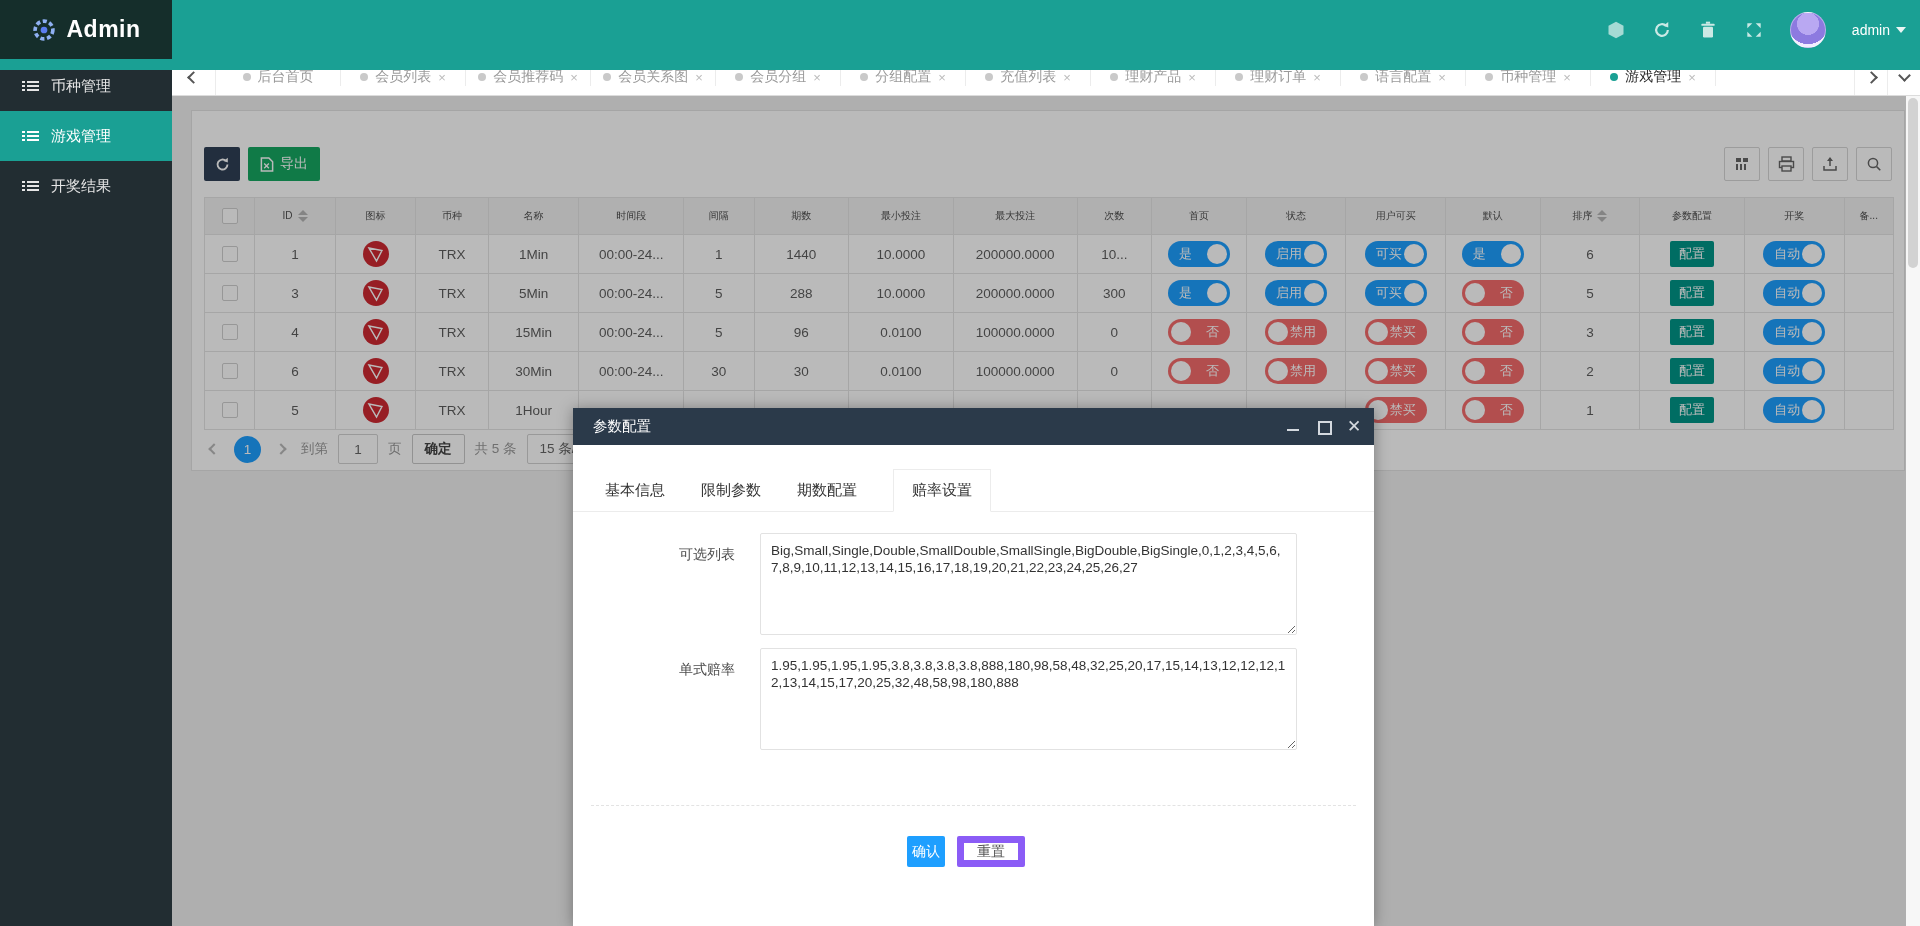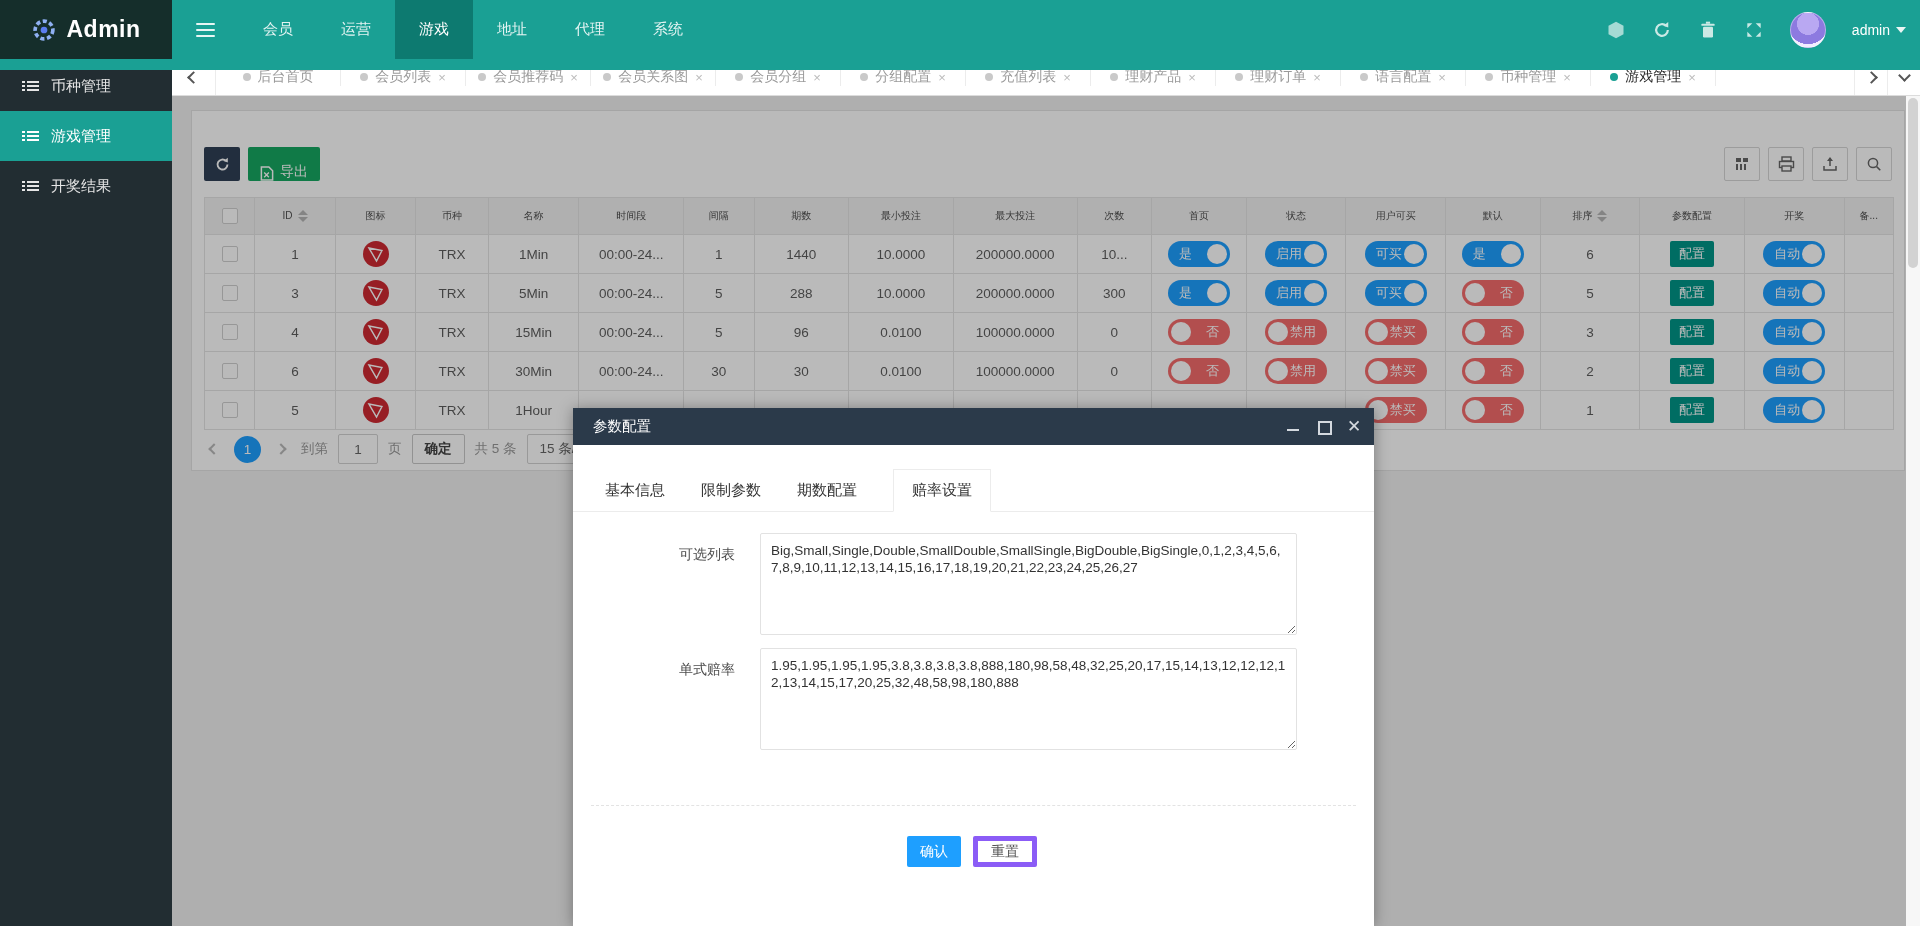--- a/index.html
+++ b/index.html
@@ -43,21 +43,21 @@
   .list-ico { width:17px; height:14px; flex:0 0 auto; }
   .list-ico i { display:block; height:2px; margin:2px 0; background:currentColor; position:relative; }
   .list-ico i::before { content:""; position:absolute; left:0; top:0; width:3px; height:2px; background:currentColor; box-shadow:0 0 0 0; }
   .list-ico i { background:linear-gradient(to right, currentColor 0 3px, transparent 3px 5px, currentColor 5px 100%); }
 
   
   .content { position:absolute; left:172px; top:96px; width:1748px; height:830px; background:#f0f0f0; }
   .card { position:absolute; left:19px; top:14px; width:1714px; height:361px; background:#fff; border:1px solid #e2e2e2; }
   .toolbar { position:absolute; left:12px; top:36px; right:12px; height:34px; display:flex; align-items:center; gap:8px; }
   .btn-refresh { width:36px; height:34px; background:#2f4056; border:none; border-radius:2px; display:flex; align-items:center; justify-content:center; cursor:pointer; }
-  .btn-export { height:34px; background:#16a862; color:#fff; border:none; border-radius:2px; font-size:14px; padding:0 12px; display:flex; align-items:flex-end; gap:6px; cursor:pointer; }
+  .btn-export { height:34px; background:#16a862; color:#fff; border:none; border-radius:2px; font-size:14px; padding:0 12px; display:flex; align-items:center; gap:6px; cursor:pointer; }
   .tool-right { margin-left:auto; display:flex; gap:8px; }
   .tool-btn { width:36px; height:34px; background:#fff; border:1px solid #d6d6d6; border-radius:2px; display:flex; align-items:center; justify-content:center; cursor:pointer; }
 
   
   table.grid { position:absolute; left:12px; top:86px; width:1690px; border-collapse:collapse; table-layout:fixed; font-size:13.5px; color:#5e5e5e; }
   table.grid th, table.grid td { border:1px solid #e4e4e4; text-align:center; overflow:hidden; white-space:nowrap; text-overflow:ellipsis; }
   table.grid th { background:#f2f2f2; height:37px; font-weight:normal; color:#4f4f4f; font-size:10px; }
   table.grid td { height:39px; background:#fff; }
   .cbx { display:inline-block; width:16px; height:16px; border:1px solid #cfcfcf; border-radius:2px; background:#fff; vertical-align:middle; cursor:pointer; }
   .sort { display:inline-block; vertical-align:middle; margin-left:5px; }
@@ -97,48 +97,33 @@
   .wc-close { color:#e7ebef; font-size:17px; line-height:13px; font-weight:bold; }
   .modal-tabs { margin:24px 0 0 0; padding:0 32px; border-bottom:1px solid #ececec; display:flex; align-items:flex-end; }
   .mtab { font-size:15px; color:#333; padding:11px 0; margin-right:36px; cursor:pointer; }
   .mtab.active { padding:11px 18px; margin-right:18px; border:1px solid #ececec; border-bottom:1px solid #fff; margin-bottom:-1px; background:#fff; }
   .mform { padding:21px 0 0 57px; }
   .frow { display:flex; margin-bottom:13px; }
   .flabel { width:130px; text-align:right; padding:13px 25px 0 0; font-size:14px; color:#4d4d4d; }
   .ftext { width:537px; height:102px; border:1px solid #e2e2e2; border-radius:2px; padding:8px 10px; font-size:13.5px; color:#333; font-family:"Liberation Sans","DejaVu Sans",sans-serif; line-height:1.28; resize:both; }
   .dashed { border:none; border-top:1px dashed #e3e3e3; margin:55px 18px 0 18px; }
   .modal-btns { margin:30px 0 0 334px; display:flex; gap:12px; }
-  .btn-primary { background:#1E9FFF; color:#fff; border:none; border-radius:2px; height:31px; padding:0 13px; font-size:14px; cursor:pointer; }
-  .btn-plain { background:#fff; color:#555; border:5px solid #8b5cf6; border-radius:2px; height:31px; padding:0 13px; font-size:14px; cursor:pointer; }
+  .btn-primary { background:#1E9FFF; color:#fff; border:none; border-radius:2px; height:31px; padding:0 5px; font-size:14px; cursor:pointer; }
+  .btn-plain { background:#fff; color:#555; border:7px solid #8b5cf6; border-radius:2px; height:31px; padding:0 13px; font-size:14px; cursor:pointer; }
 </style>
 </head>
 <body>
 
 <div class="navbar">
   <div class="logo">
     <svg class="nav-ico" viewBox="0 0 24 24" style="width:26px;height:26px;opacity:1">
       <circle cx="12" cy="12" r="8.2" fill="none" stroke="#8fb0f2" stroke-width="3.4" stroke-dasharray="3.8 2.4"></circle>
       <circle cx="12" cy="12" r="3.1" fill="#5b7df0"></circle>
     </svg>
     <span class="logo-text">Admin</span>
-  </div>
-  <div class="nav-items">
-    <div class="nav-item">
-        <span class="burger">
-          <i></i>
-          <i></i>
-          <i></i>
-        </span>
-      </div>
-    <div class="nav-item">会员</div>
-    <div class="nav-item">运营</div>
-    <div class="nav-item active">游戏</div>
-    <div class="nav-item">地址</div>
-    <div class="nav-item">代理</div>
-    <div class="nav-item">系统</div>
   </div>
   <div class="nav-right">
     <svg class="nav-ico" viewBox="0 0 24 24">
         <polygon points="12,2 21,7 21,17 12,22 3,17 3,7" fill="#bfe5e0"></polygon>
       </svg>
     <svg class="nav-ico" viewBox="0 0 24 24">
         <path d="M19 12a7 7 0 1 1-2.1-5" fill="none" stroke="#eaf6f4" stroke-width="2.6"></path>
         <polygon points="19.5,2.5 19.5,9 13.5,7" fill="#eaf6f4"></polygon>
       </svg>
     <svg class="nav-ico" viewBox="0 0 24 24">

